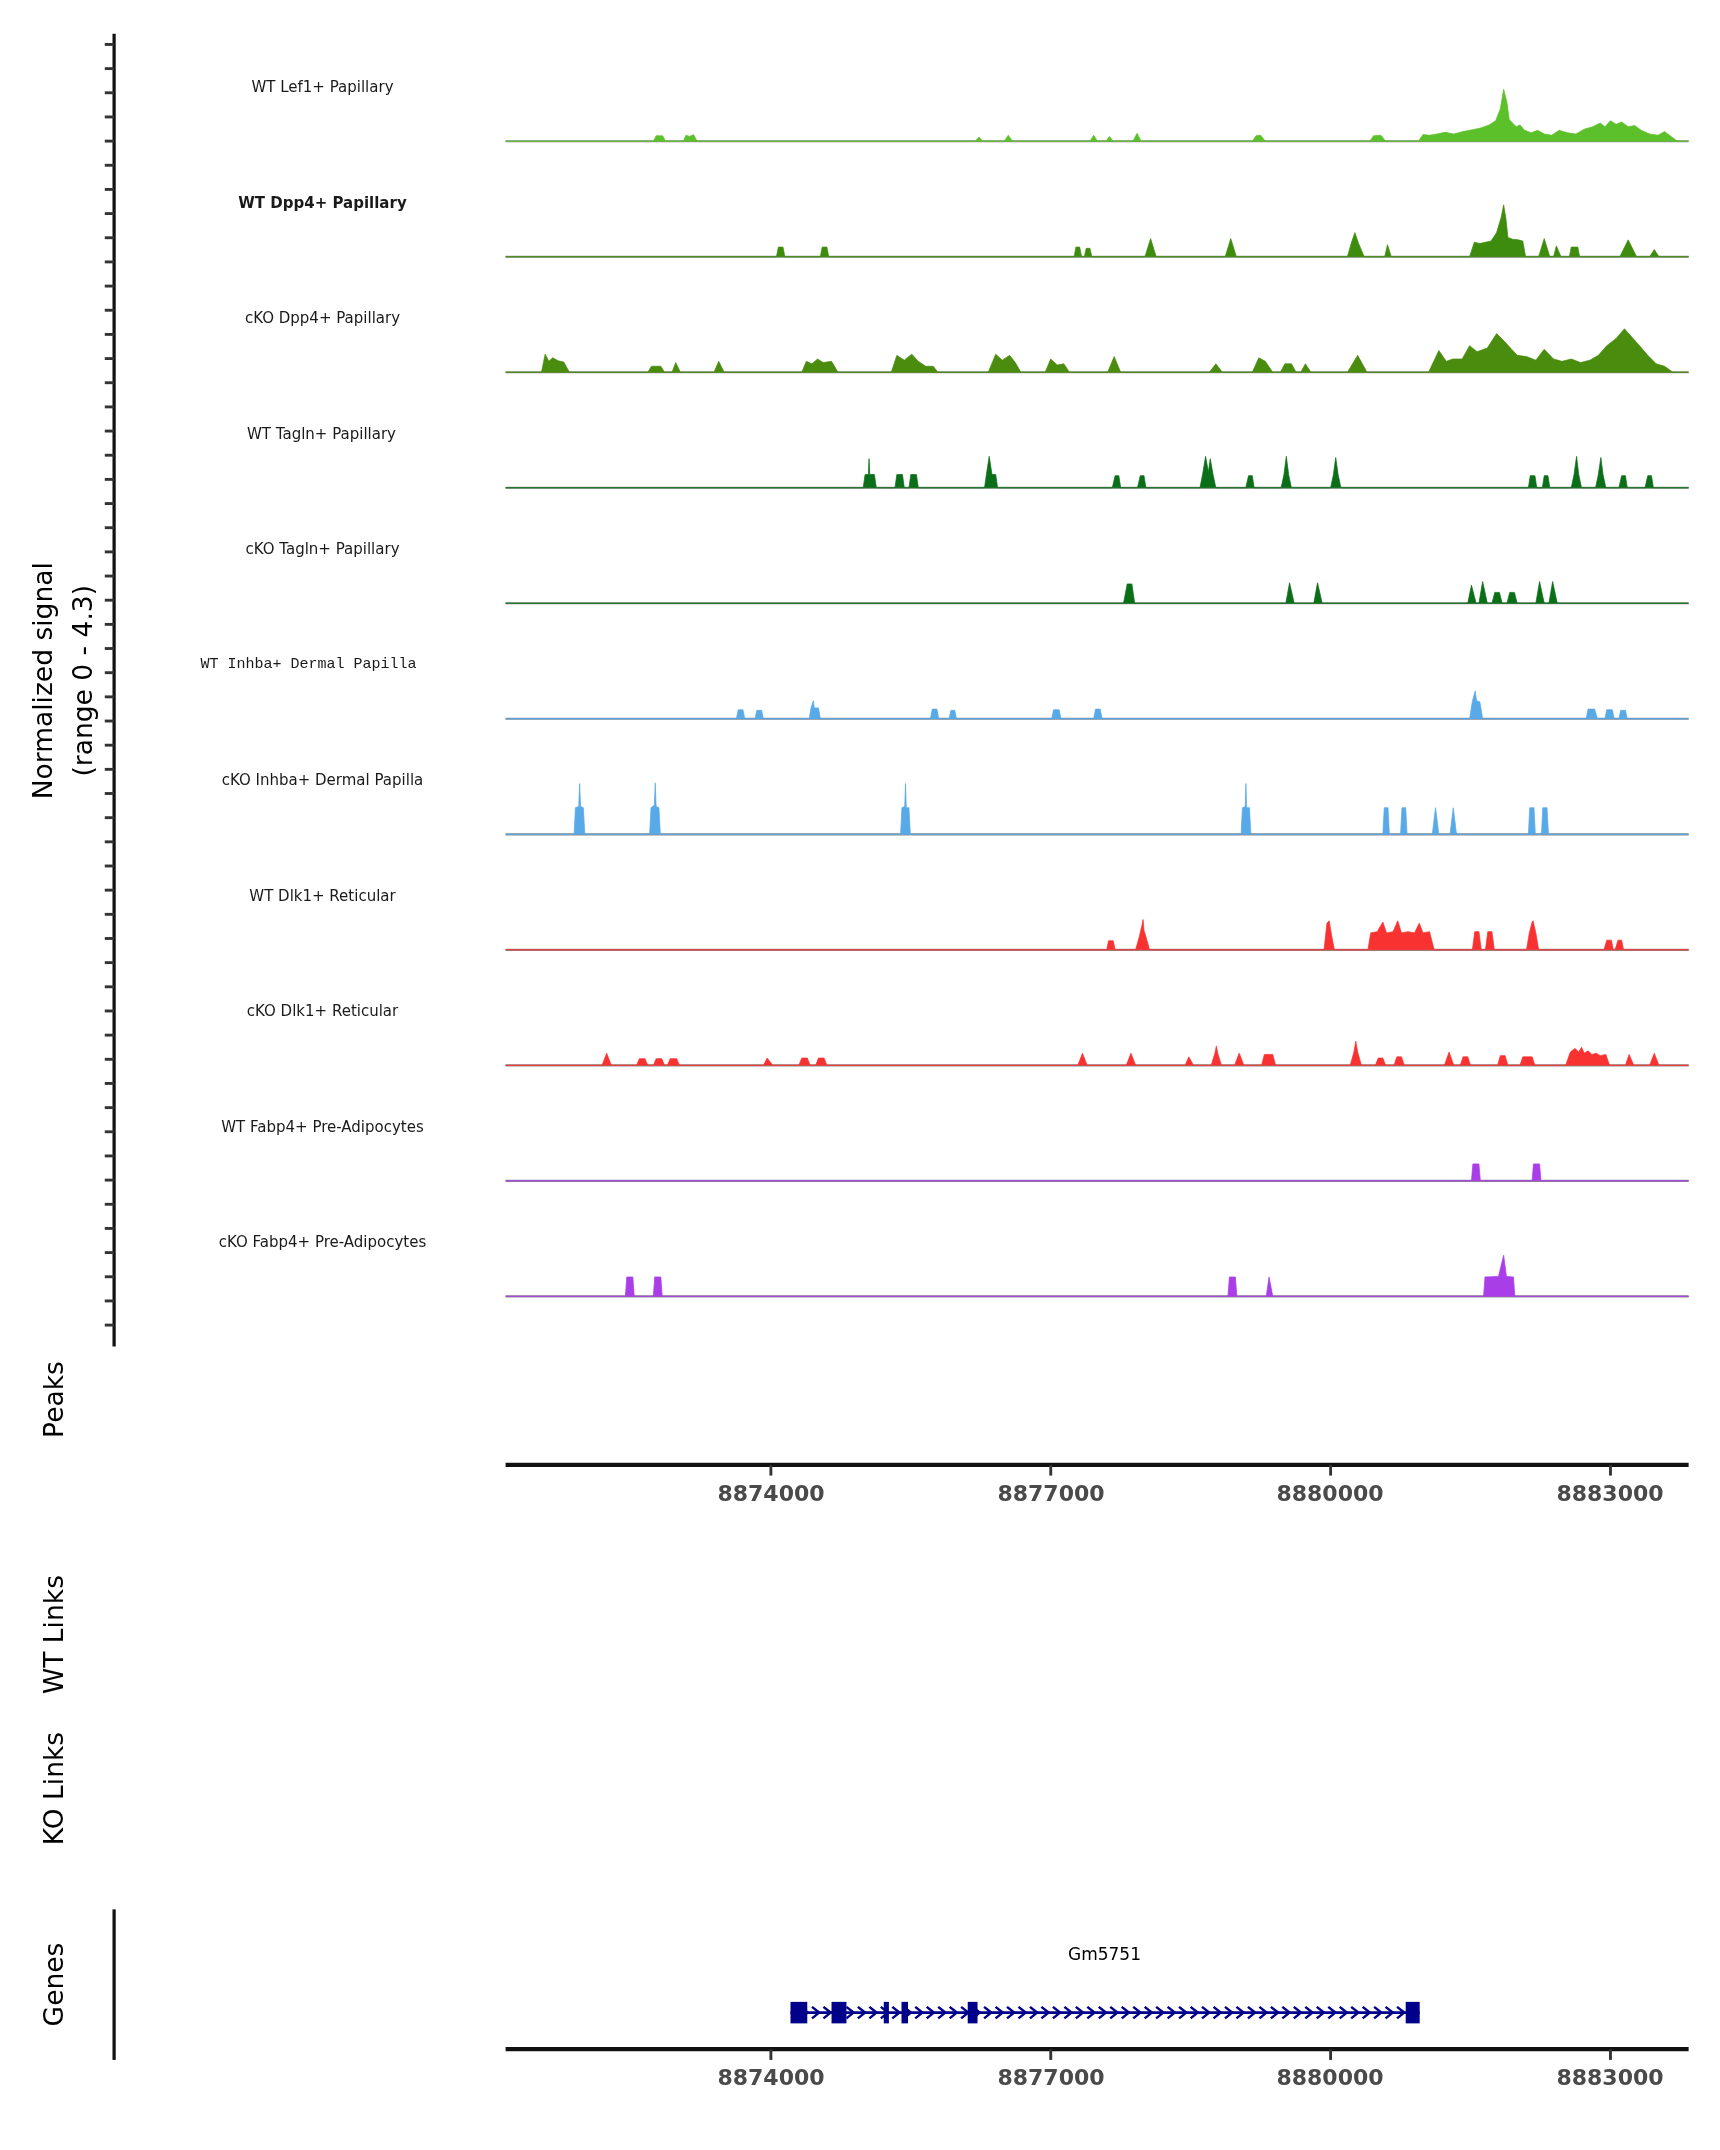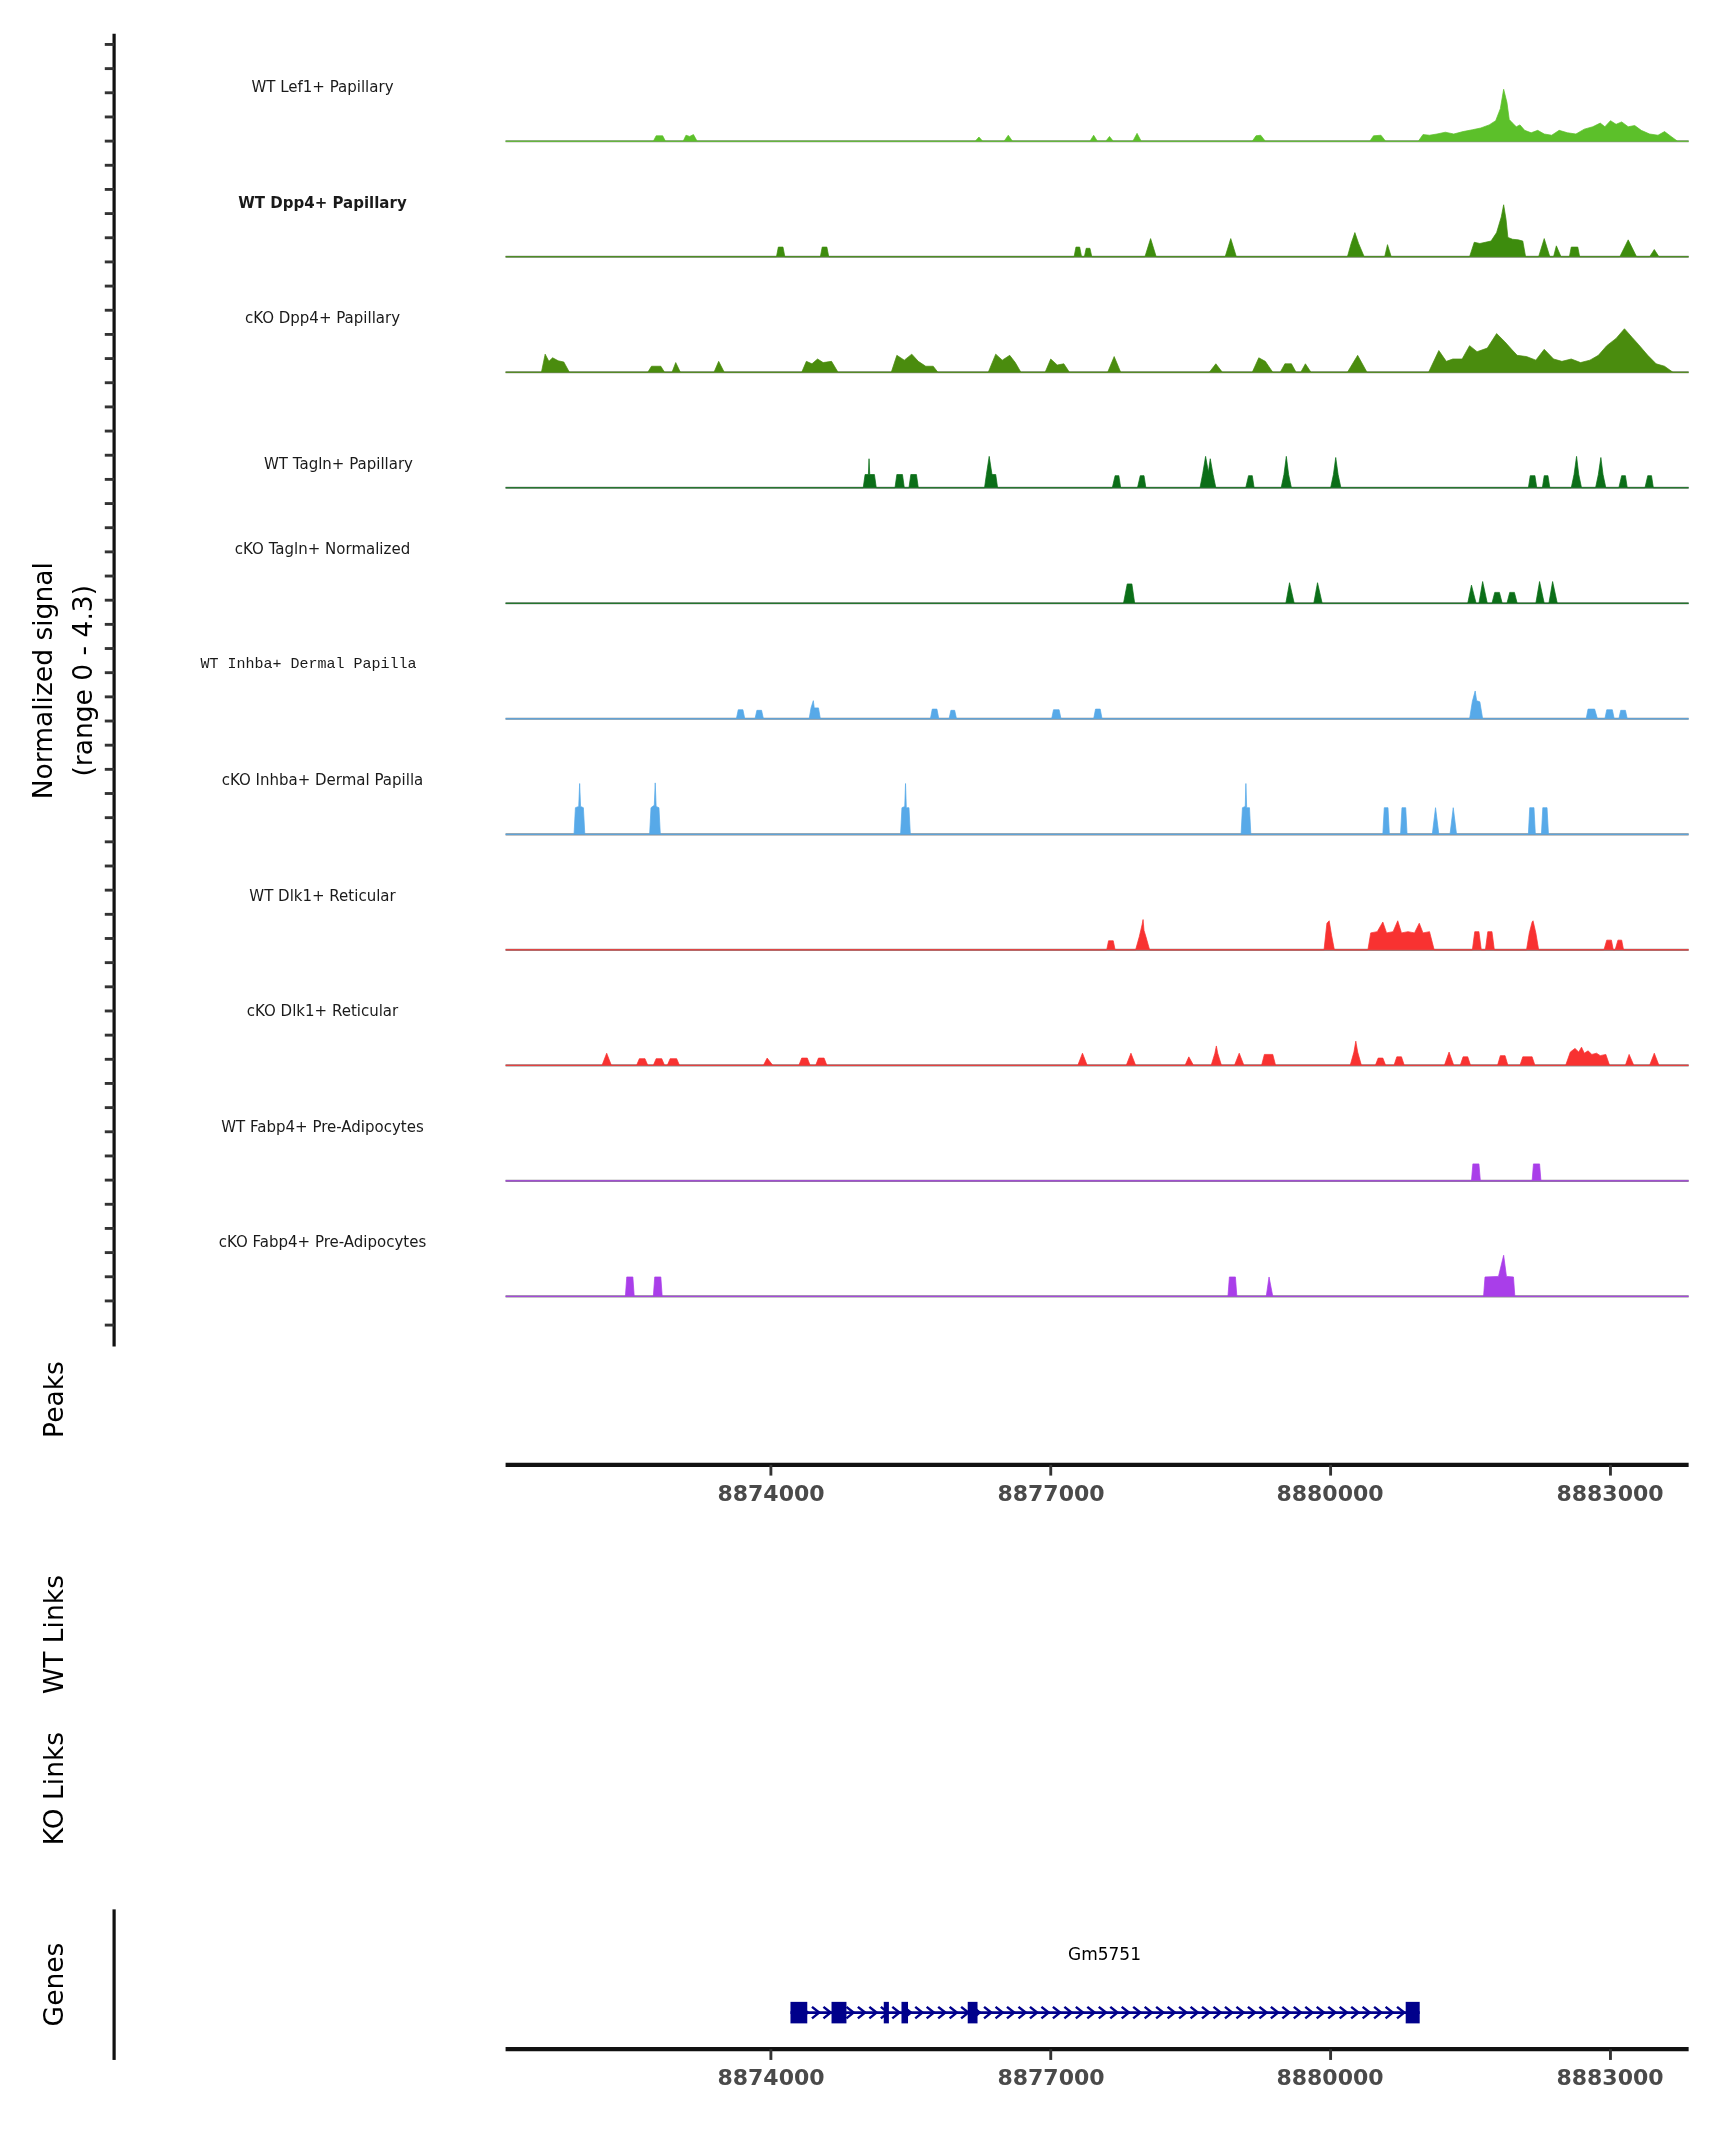--- a/index.html
+++ b/index.html
@@ -230,22 +230,22 @@
   <div class="side-label rot abs" style="left:-97px; top:1773px;">KO Links</div>
   <div class="side-label rot abs" style="left:-97px; top:1969px;">Genes</div>
 
   <div class="gene-label abs" id="gene-label" style="left: 997px; top: 1944px;">Gm5751</div>
 
 
   <div id="labels">
       <div class="track-label abs" style="left:122px; top:78px;">WT Lef1+ Papillary</div>
       <div class="track-label abs" style="left:122px; top:194px;font-weight:bold;">WT Dpp4+ Papillary</div>
       <div class="track-label abs" style="left:122px; top:309px;">cKO Dpp4+ Papillary</div>
-      <div class="track-label abs" style="left:138px; top:425px;margin-top:30px;">WT Tagln+ Papillary</div>
-      <div class="track-label abs" style="left:122px; top:540px;">cKO Tagln+ Normalized</div>
+      <div class="track-label abs" style="left:121px; top:425px;">WT Tagln+ Papillary</div>
+      <div class="track-label abs" style="left:122px; top:540px;">cKO Tagln+ Papillary</div>
       <div class="track-label abs" style="left:108px; top:656px;font-family:Liberation Mono, monospace;">WT Inhba+ Dermal Papilla</div>
       <div class="track-label abs" style="left:122px; top:771px;">cKO Inhba+ Dermal Papilla</div>
       <div class="track-label abs" style="left:122px; top:887px;">WT Dlk1+ Reticular</div>
       <div class="track-label abs" style="left:122px; top:1002px;">cKO Dlk1+ Reticular</div>
       <div class="track-label abs" style="left:122px; top:1118px;">WT Fabp4+ Pre-Adipocytes</div>
       <div class="track-label abs" style="left:122px; top:1233px;">cKO Fabp4+ Pre-Adipocytes</div>
       <div class="tick-label abs" style="left:692px; top:1481px; color:#4a4a4a;">8874000</div>
       <div class="tick-label abs" style="left:972px; top:1481px; color:#4a4a4a;">8877000</div>
       <div class="tick-label abs" style="left:1251px; top:1481px; color:#4a4a4a;">8880000</div>
       <div class="tick-label abs" style="left:1531px; top:1481px; color:#4a4a4a;">8883000</div>

